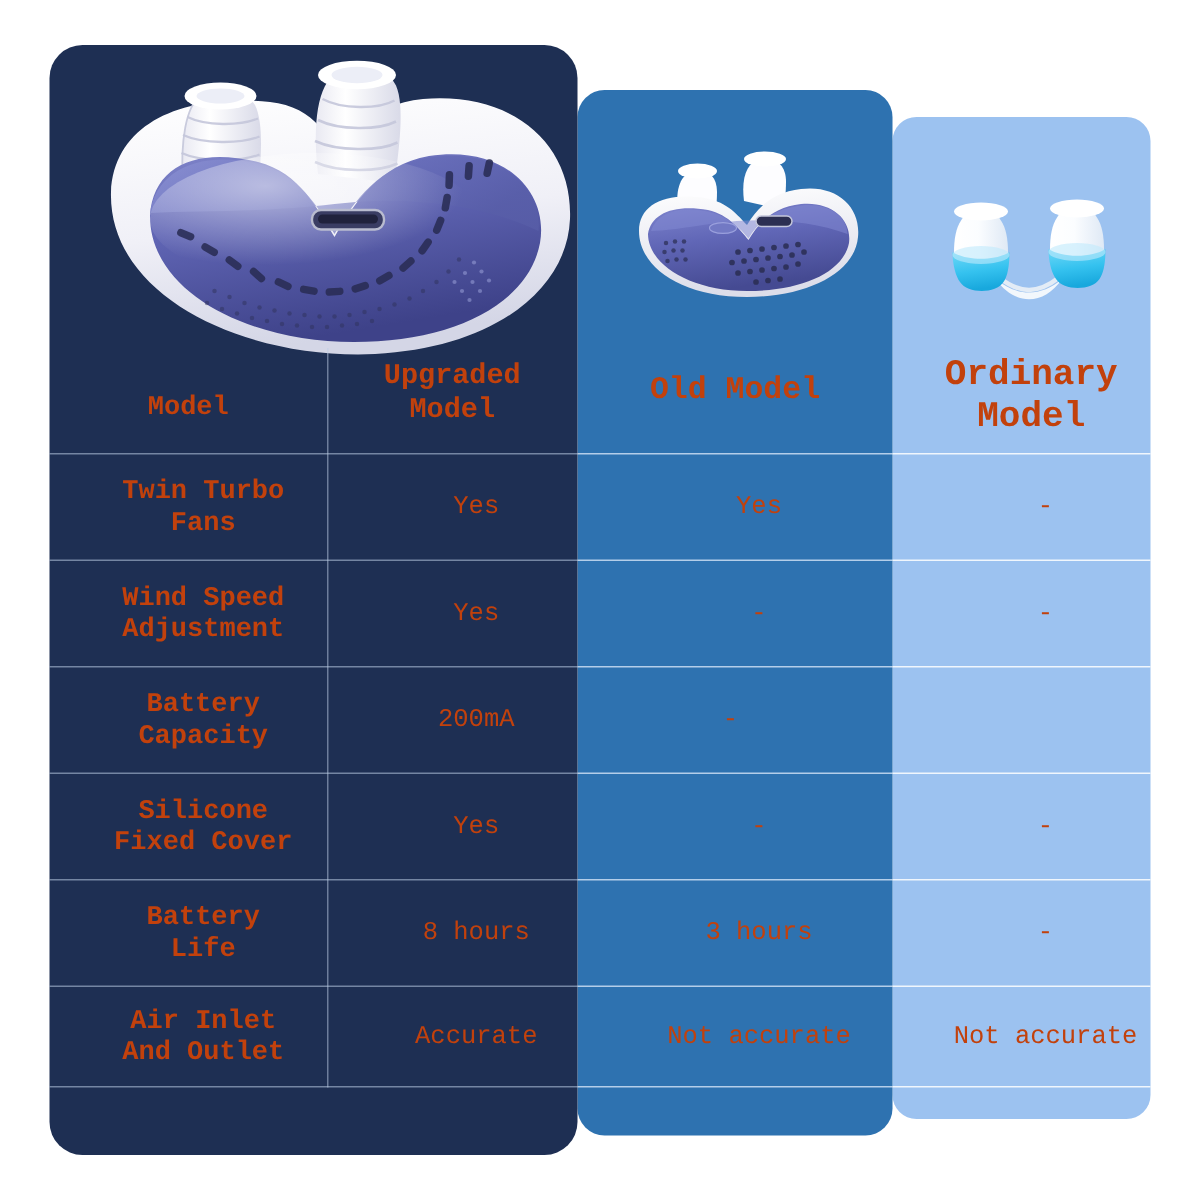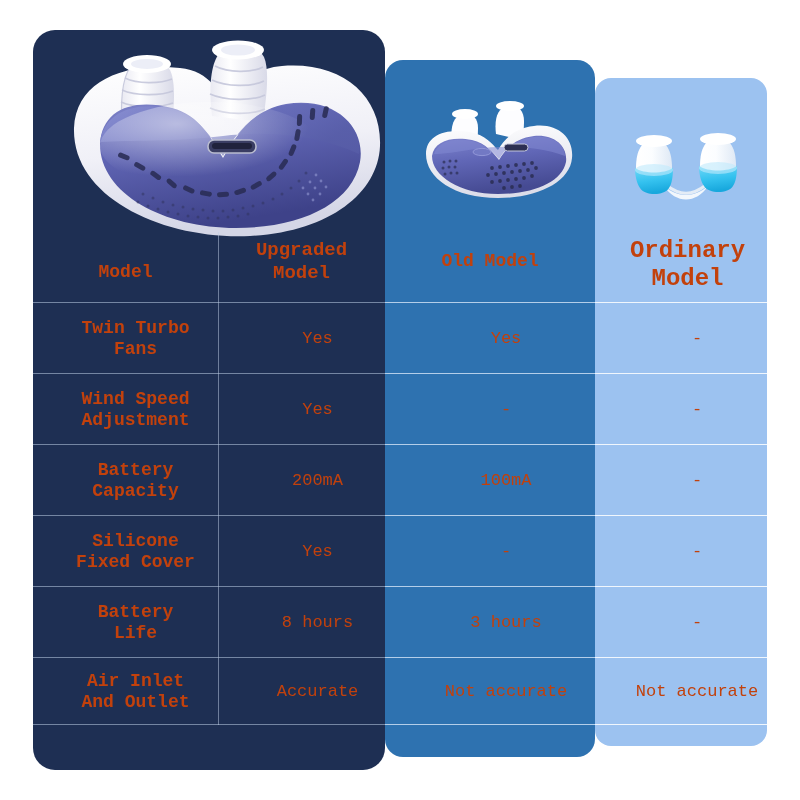--- a/index.html
+++ b/index.html
@@ -114,21 +114,21 @@
   .c-old      { width: 210px; }
   .c-ordinary { width: 172px; }
 
   
   .hrow .cell {
     height: 71px;
     font-weight: bold;
   }
   .hrow .c-feature  { font-size: 18px; padding-top: 10px; }
   .hrow .c-upgraded { font-size: 19px; padding-bottom: 12px; width: 167px; }
-  .hrow .c-old      { font-size: 18px; padding-bottom: 12px; }
+  .hrow .c-old      { font-size: 21px; padding-bottom: 12px; }
   .hrow .c-ordinary { font-size: 24px; padding-bottom: 6px; padding-left: 17px; }
 
   
   .drow .cell { height: 71px; font-size: 17px; }
   .drow .c-feature { font-weight: bold; font-size: 18px; padding-left: 24px; }
   .drow .c-upgraded,
   .drow .c-old,
   .drow .c-ordinary { font-weight: normal; padding-left: 36px; }
   .drow.last .cell { height: 67px; }
 
@@ -449,21 +449,20 @@
     </div>
 
     <div class="trow drow">
       <div class="cell c-feature">
         <span>
           <span>Battery</span><br>
           <span>Capacity</span>
         </span>
       </div>
       <div class="cell c-upgraded">200mA</div>
-      <div class="cell c-old">100mA</div>
       <div class="cell c-ordinary dash">-</div>
       <div class="sep-h" style="bottom:0;">
         <span class="s1"></span>
           <span class="s2"></span>
           <span class="s3"></span>
       </div>
     </div>
 
     <div class="trow drow">
       <div class="cell c-feature">

